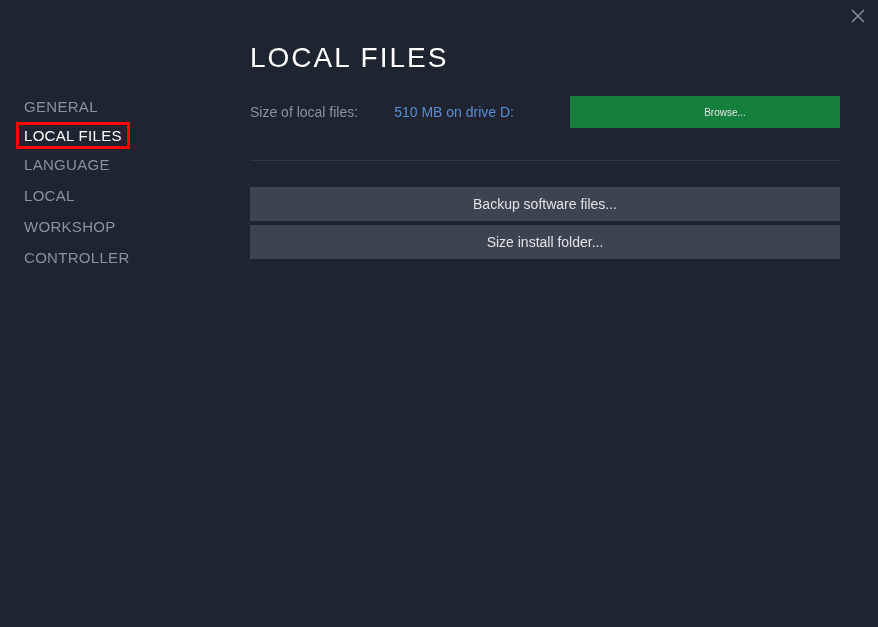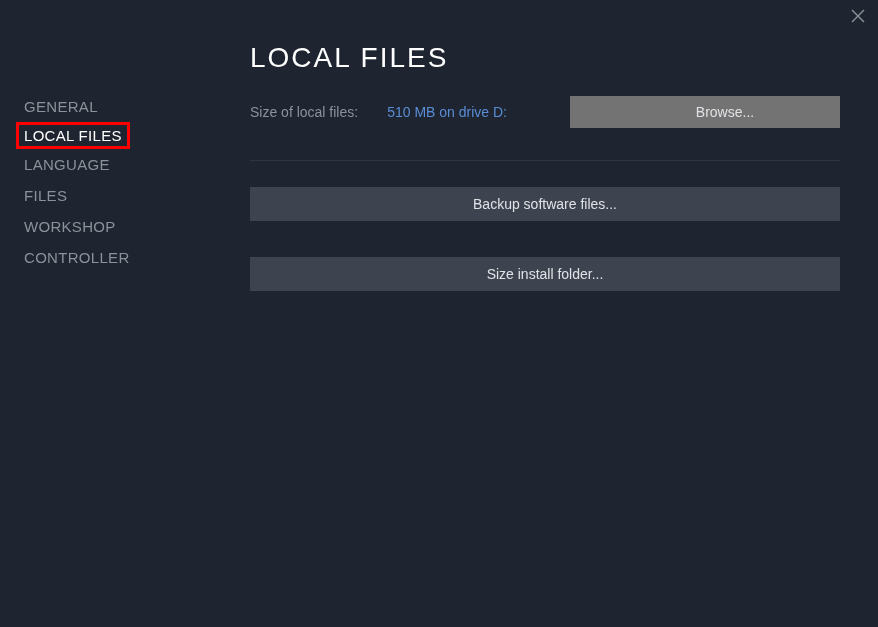--- a/index.html
+++ b/index.html
@@ -68,38 +68,38 @@
     .page-title {
       font-size: 28px;
       color: #ffffff;
       font-weight: 400;
       letter-spacing: 2px;
       margin-bottom: 22px;
     }
     .size-row {
       display: flex;
       align-items: center;
-      gap: 5px;
+      gap: 12px;
       margin-bottom: 32px;
     }
     .size-label {
       font-size: 14px;
       color: #8b929a;
     }
     .size-value {
       font-size: 14px;
       color: #5a8dd6;
       margin-left: 24px;
       cursor: pointer;
     }
     .browse-btn {
-      background: #737373;
+      background: #15803d;
       color: #e0e2e6;
       border: none;
-      font-size: 14px;
+      font-size: 10px;
       width: 270px;
       height: 32px;
       margin-left: auto;
       cursor: pointer;
       font-family: inherit;
       padding-left: 40px;
     }
     .divider {
       height: 1px;
       background: #2f3642;
@@ -108,21 +108,21 @@
     .action-btn {
       display: block;
       width: 100%;
       background: #3d4450;
       color: #e0e2e6;
       border: none;
       font-size: 14px;
       height: 34px;
       cursor: pointer;
       font-family: inherit;
-      margin-bottom: 36px;
+      margin-bottom: 4px;
     }
     .action-btn-wrapper {
       margin-bottom: 20px;
     }
     .action-btn-wrapper.highlight {
       border: 4px solid #ff0000;
       padding: 3px;
     }
     .action-btn-wrapper.highlight .action-btn {
       margin-bottom: 0;
@@ -136,21 +136,21 @@
     <line x1="1" y1="1" x2="13" y2="13"></line>
     <line x1="13" y1="1" x2="1" y2="13"></line>
   </svg>
 </div>
 
 <div class="container">
   <div class="sidebar">
     <div><span class="sidebar-item">GENERAL</span></div>
     <div><span class="sidebar-item active highlight-red">LOCAL FILES</span></div>
     <div><span class="sidebar-item">LANGUAGE</span></div>
-    <div><span class="sidebar-item">FILES</span></div>
+    <div><span class="sidebar-item">LOCAL</span></div>
     <div><span class="sidebar-item">WORKSHOP</span></div>
     <div><span class="sidebar-item">CONTROLLER</span></div>
   </div>
 
   <div class="main">
     <h1 class="page-title">LOCAL FILES</h1>
 
     <div class="size-row">
       <span class="size-label">Size of local files:</span>
       <span class="size-value">510 MB on drive D:</span>

